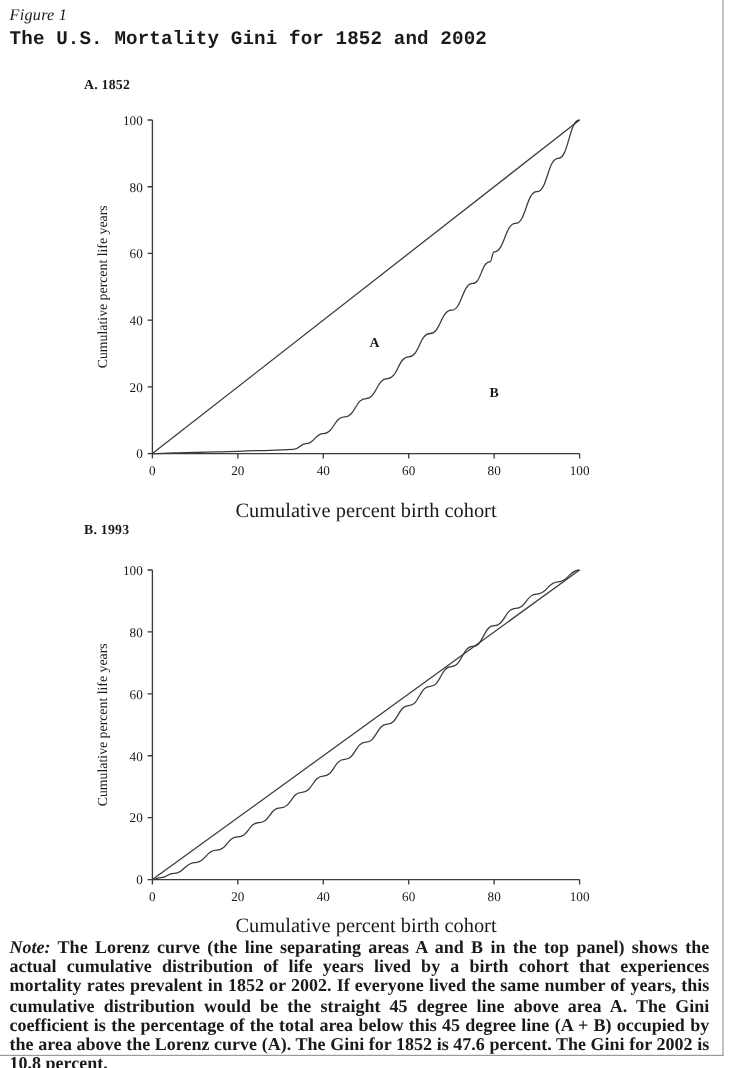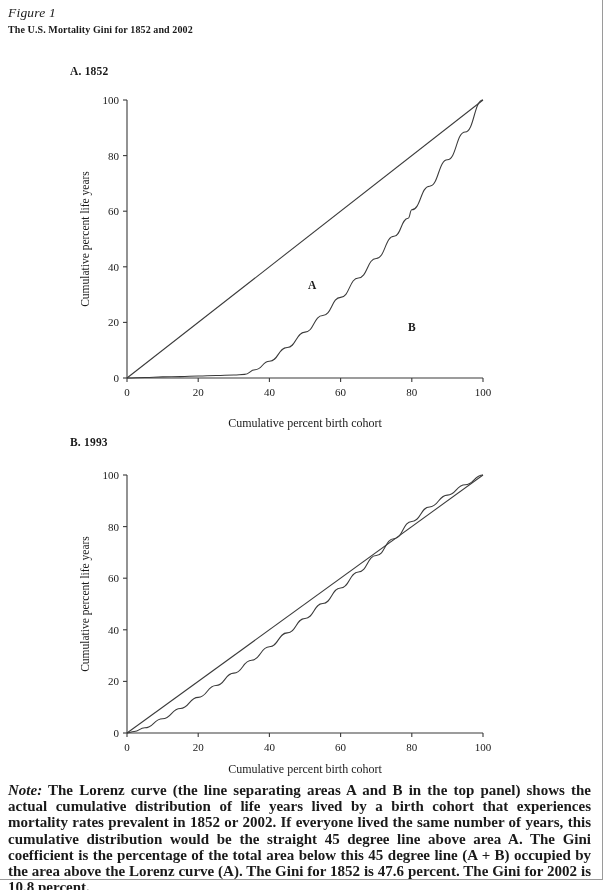--- a/index.html
+++ b/index.html
@@ -43,22 +43,23 @@
     top: 5px;
     font-style: italic;
     font-size: 13.5px;
     letter-spacing: .2px;
   }
   .fig-title {
     position: absolute;
     left: 8px;
     top: 24px;
     font-weight: bold;
-    font-size: 10px;
+    font-size: 16px;
     letter-spacing: .1px;
+    font-family: Liberation Mono, monospace;
   }
 
   
   .panel {
     position: absolute;
     left: 0;
     width: 603px;
     padding-left: 44px;
   }
   #panel-a { top: 60px;  height: 370px; }
@@ -74,21 +75,21 @@
   #panel-b .panel-title { left: 70px; top: 4px; }
 
   .plot {
     position: absolute;
     left: 0;
     top: 0;
   }
 
   .axis-title-x {
     position: absolute;
-    font-size: 12px;
+    font-size: 17px;
     text-align: center;
     width: 360px;
   }
   #panel-a .axis-title-x { left: 125px; top: 356px; }
   #panel-b .axis-title-x { left: 125px; top: 330px; }
 
   
   .note {
     position: absolute;
     left: 8px;

